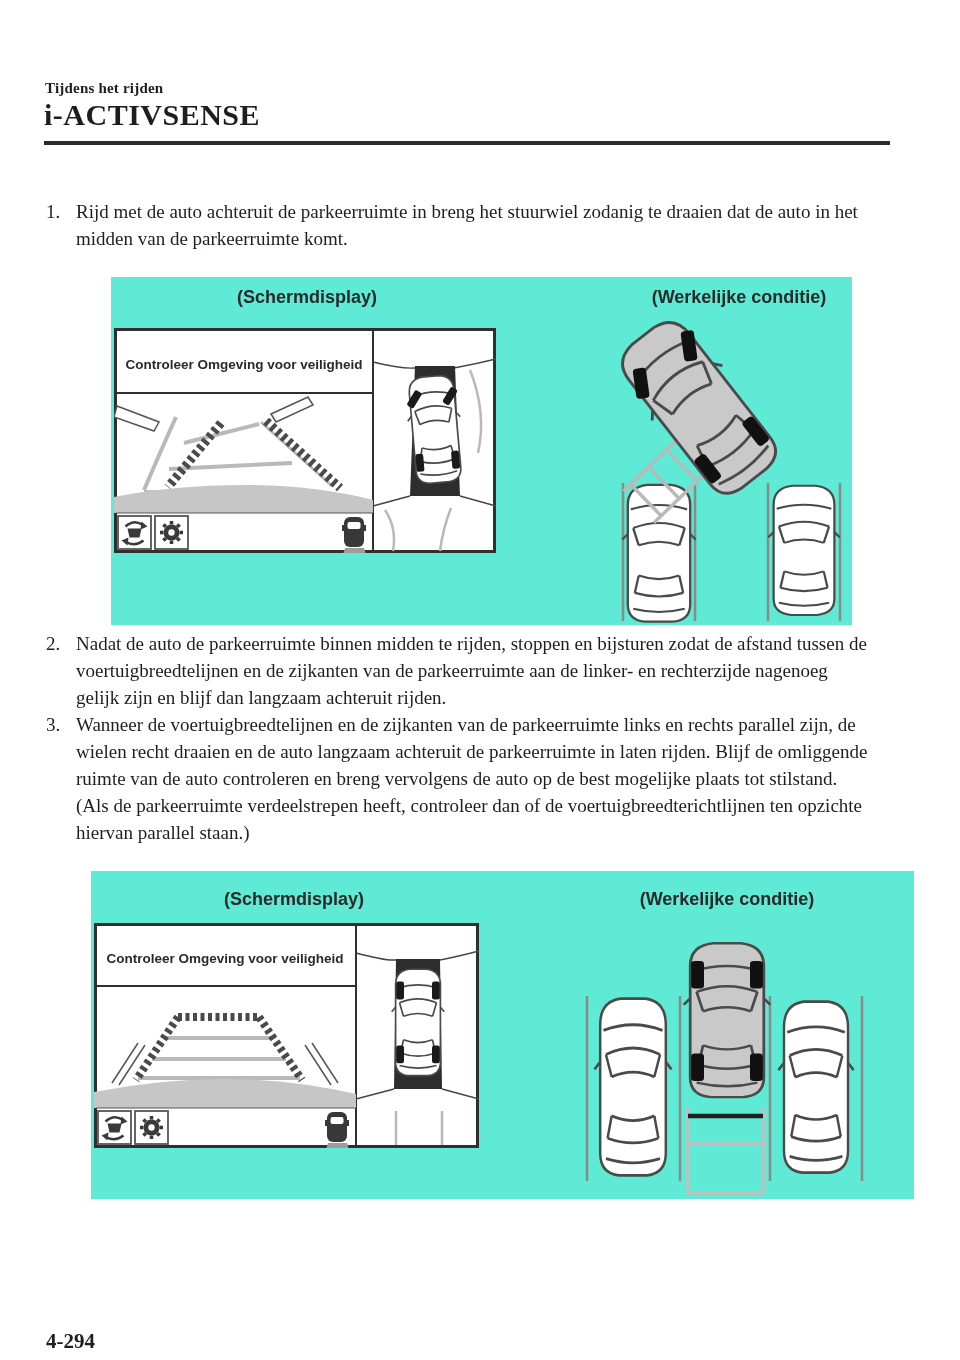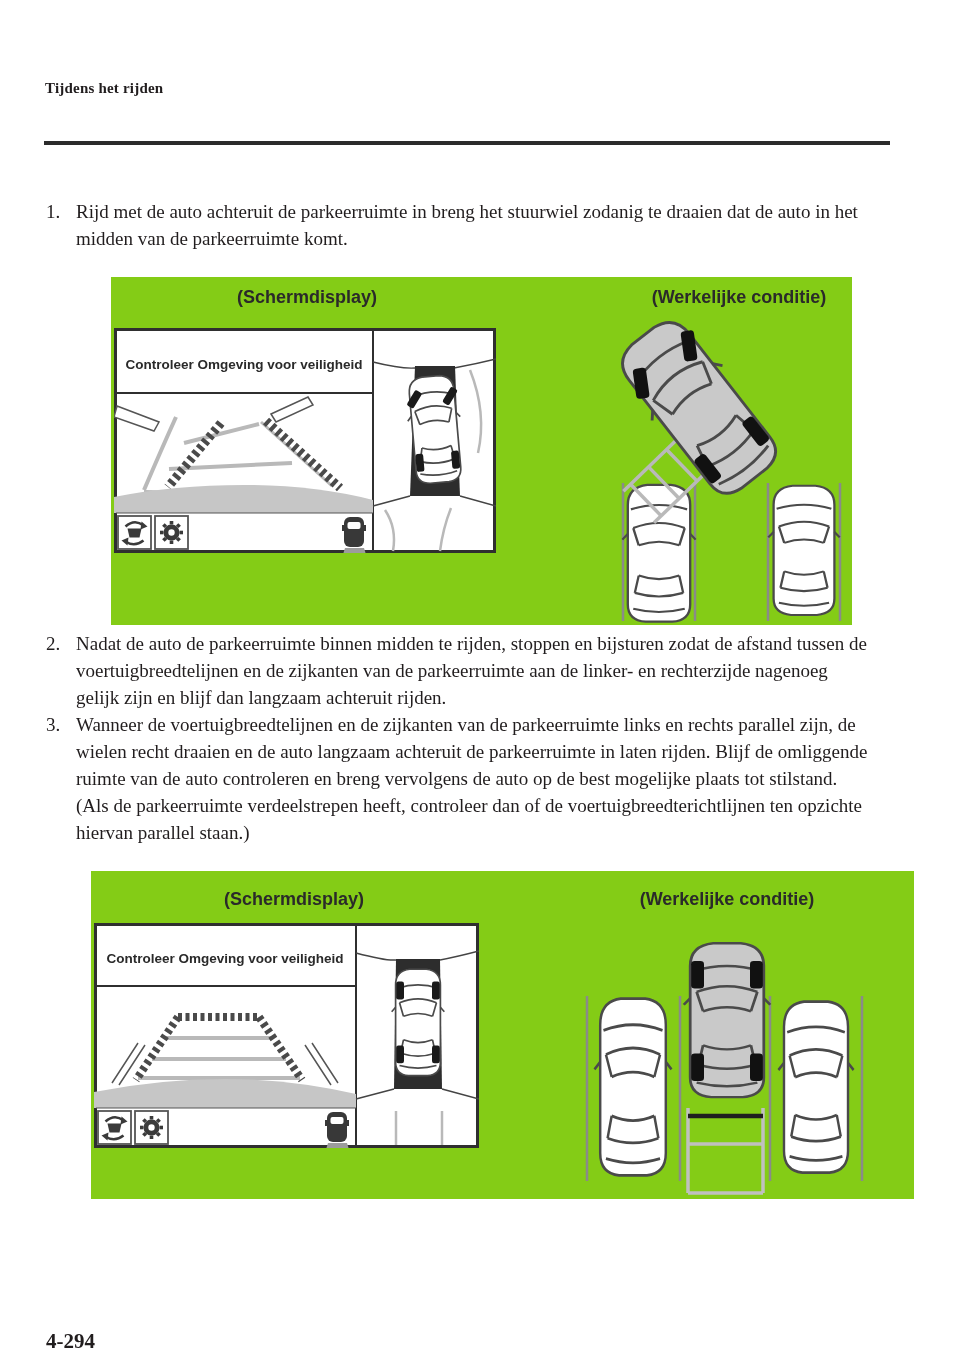--- a/index.html
+++ b/index.html
@@ -7,21 +7,21 @@
         font-family:"Liberation Serif",serif;color:#211d1e;margin-top:36px;}
   .section-label{position:absolute;left:45px;top:44px;font-size:15px;font-weight:bold;letter-spacing:.2px;}
   .page-title{position:absolute;left:44px;top:62px;font-size:30px;font-weight:bold;letter-spacing:.5px;}
   .title-rule{position:absolute;left:44px;top:105px;width:846px;height:4px;background:#2b2b2b;}
   .steps{position:absolute;left:46px;width:824px;font-size:19px;line-height:27px;}
   .steps-1{top:162px;}
   .steps-23{top:594px;}
   .step{display:flex;align-items:flex-start;}
   .step-num{flex:0 0 30px;}
   .step-text{flex:1;}
-  .figure{position:absolute;background:#84cc16;}
+  .figure{position:absolute;background:#5eead4;}
   .figure-1{left:111px;top:241px;width:741px;height:348px;}
   .figure-2{left:91px;top:835px;width:823px;height:328px;}
   .fig-label{position:absolute;transform:translateX(-50%);font-family:"Liberation Sans",sans-serif;
              font-weight:bold;font-size:18px;color:#2a2a2a;white-space:nowrap;}
   .fig1-screen-label{left:196px;top:10px;}
   .fig1-actual-label{left:628px;top:10px;}
   .fig2-screen-label{left:203px;top:18px;}
   .fig2-actual-label{left:636px;top:18px;}
   .svg-abs{position:absolute;}
   .page-number{position:absolute;left:46px;top:1293px;font-size:21px;font-weight:bold;}
@@ -73,20 +73,21 @@
         <polygon points="-13,30 14,30 10,17 -9,17" fill="#9c9c9c"></polygon>
         <rect x="-10" y="-14" width="20" height="30" rx="6" fill="#383838"></rect>
         <rect x="-12" y="-6" width="3" height="6" fill="#383838"></rect>
         <rect x="9" y="-6" width="3" height="6" fill="#383838"></rect>
         <rect x="-6.5" y="-9" width="13" height="7" rx="2" fill="#ffffff"></rect>
       </g>
     </defs>
   </svg>
 
   <div class="section-label">Tijdens het rijden</div>
+  <div class="page-title">i-ACTIVSENSE</div>
   <div class="title-rule"></div>
 
   <div class="steps steps-1">
     <div class="step">
       <span class="step-num">1.</span>
       <span class="step-text">Rijd met de auto achteruit de parkeerruimte in breng het stuurwiel zodanig te draaien dat de auto in het midden van de parkeerruimte komt.</span>
     </div>
   </div>
 
   <div class="figure figure-1">

